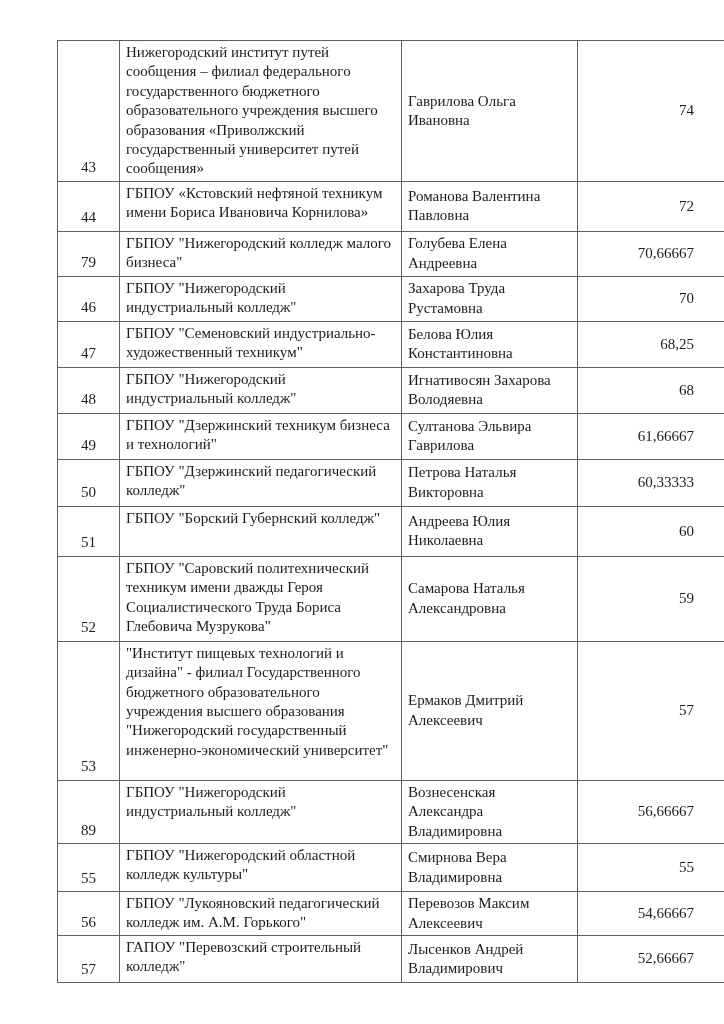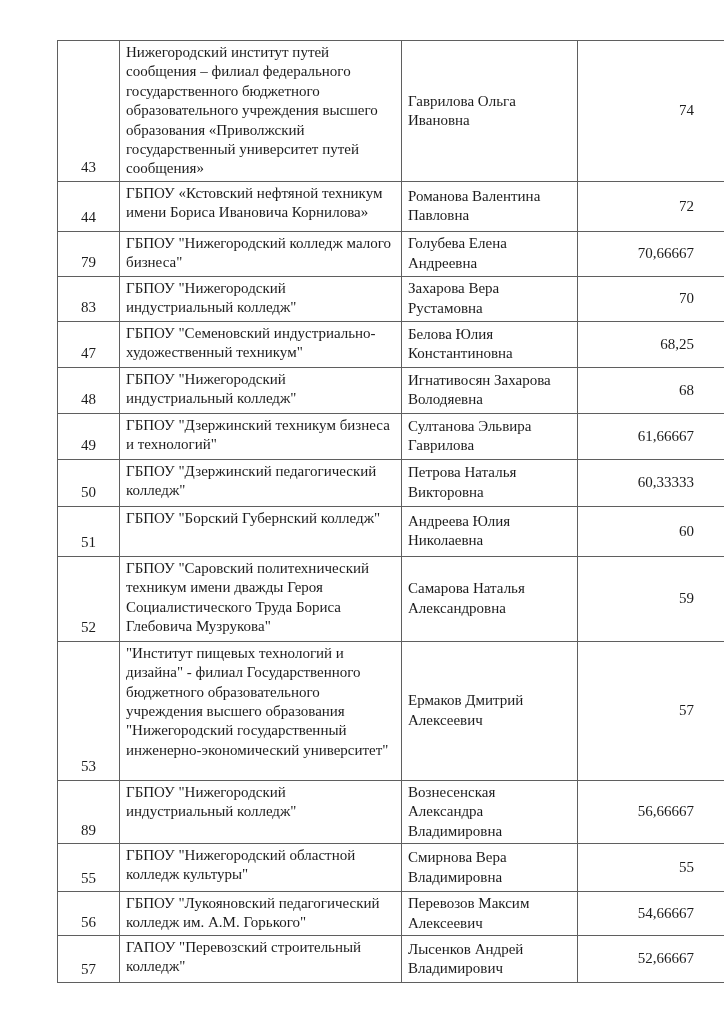--- a/index.html
+++ b/index.html
@@ -75,23 +75,23 @@
           <td class="name">Романова Валентина Павловна</td>
           <td class="score">72</td>
         </tr>
         <tr style="height: 45px;">
           <td class="num">79</td>
           <td class="inst">ГБПОУ "Нижегородский колледж малого бизнеса"</td>
           <td class="name">Голубева Елена Андреевна</td>
           <td class="score">70,66667</td>
         </tr>
         <tr style="height: 45px;">
-          <td class="num">83</td>
+          <td class="num">46</td>
           <td class="inst">ГБПОУ "Нижегородский индустриальный колледж"</td>
-          <td class="name">Захарова Вера Рустамовна</td>
+          <td class="name">Захарова Труда Рустамовна</td>
           <td class="score">70</td>
         </tr>
         <tr style="height: 46px;">
           <td class="num">47</td>
           <td class="inst">ГБПОУ "Семеновский индустриально-художественный техникум"</td>
           <td class="name">Белова Юлия Константиновна</td>
           <td class="score">68,25</td>
         </tr>
         <tr style="height: 46px;">
           <td class="num">48</td>

